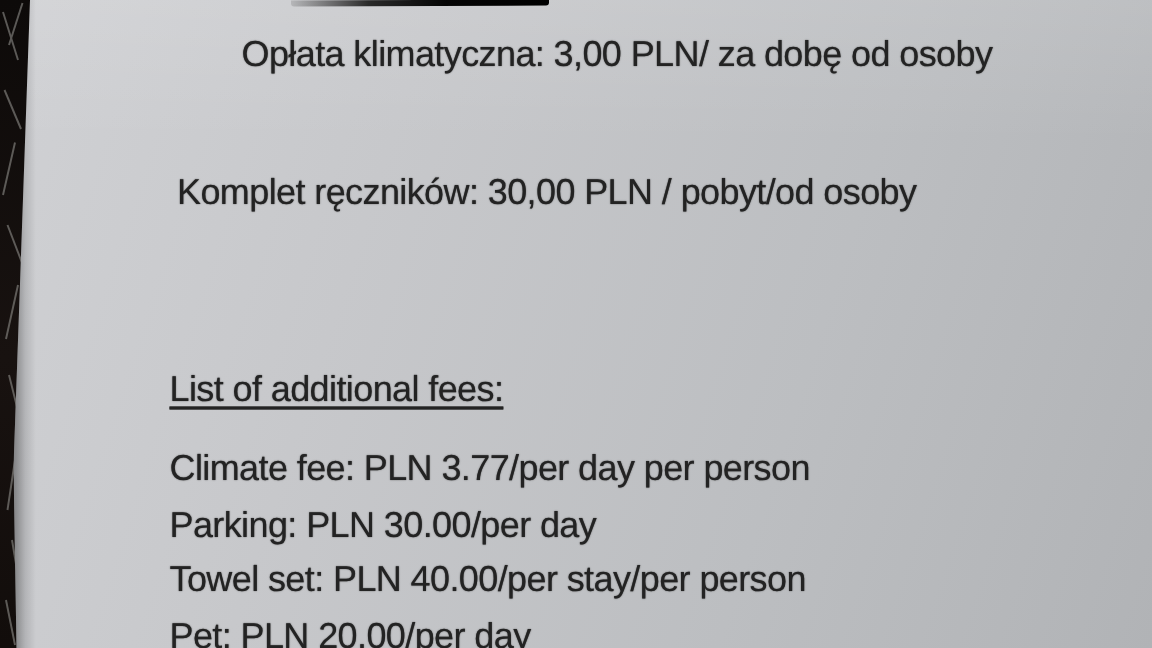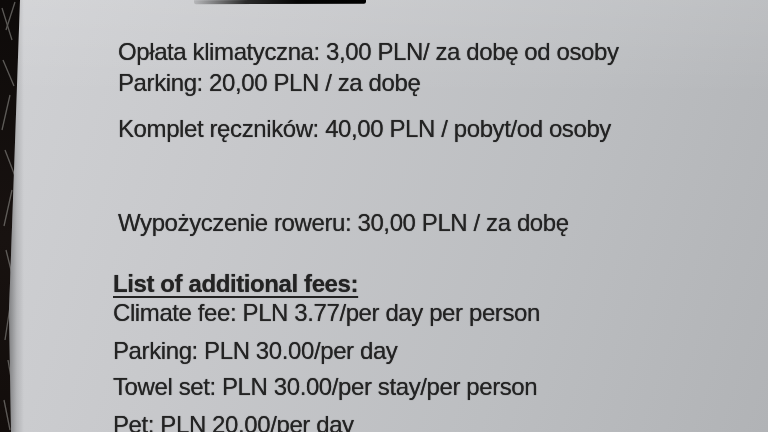--- a/index.html
+++ b/index.html
@@ -53,26 +53,26 @@
   .line {
     position: absolute;
     white-space: nowrap;
     font-size: 24px;
     letter-spacing: -0.4px;
     color: #232323;
     text-shadow: 0 0 0.9px rgba(40,40,40,0.85);
   }
   .pl { left: 118px; }
   .en { left: 113px; }
-  .l1  { top: 38px; }
+  .l1  { top: 23px; margin-left: 43px; }
   .l2  { top: 69px; }
   .l3  { top: 115px; }
   .l4  { top: 163px; }
   .l5  { top: 209px; }
-  .l6  { top: 270px; font-weight: bold; text-decoration: underline;
+  .l6  { top: 246px; font-weight: normal; text-decoration: underline;
          text-decoration-thickness: 2px; text-underline-offset: 4px; }
   .l7  { top: 299px; }
   .l8  { top: 337px; }
   .l9  { top: 373px; }
   .l10 { top: 411px; }
 </style>
 </head>
 <body>
 
 <div class="photo">
@@ -93,25 +93,23 @@
       </g>
     </svg>
   </div>
 
   <div class="paper">
     <div class="paper-edge-shadow"></div>
 
     <div class="top-underline-bar"></div>
 
     <div class="line pl l1">Opłata klimatyczna: 3,00 PLN/ za dobę od osoby</div>
-    <div class="line pl l2">Parking: 20,00 PLN / za dobę</div>
-    <div class="line pl l3">Komplet ręczników: 40,00 PLN / pobyt/od osoby</div>
-    <div class="line pl l5">Wypożyczenie roweru: 30,00 PLN / za dobę</div>
+    <div class="line pl l3">Komplet ręczników: 30,00 PLN / pobyt/od osoby</div>
 
     <div class="line en l6">List of additional fees:</div>
 
     <div class="line en l7">Climate fee: PLN 3.77/per day per person</div>
     <div class="line en l8">Parking: PLN 30.00/per day</div>
-    <div class="line en l9">Towel set: PLN 30.00/per stay/per person</div>
+    <div class="line en l9">Towel set: PLN 40.00/per stay/per person</div>
     <div class="line en l10">Pet: PLN 20.00/per day</div>
   </div>
 
 </div>
 
 </body></html>

